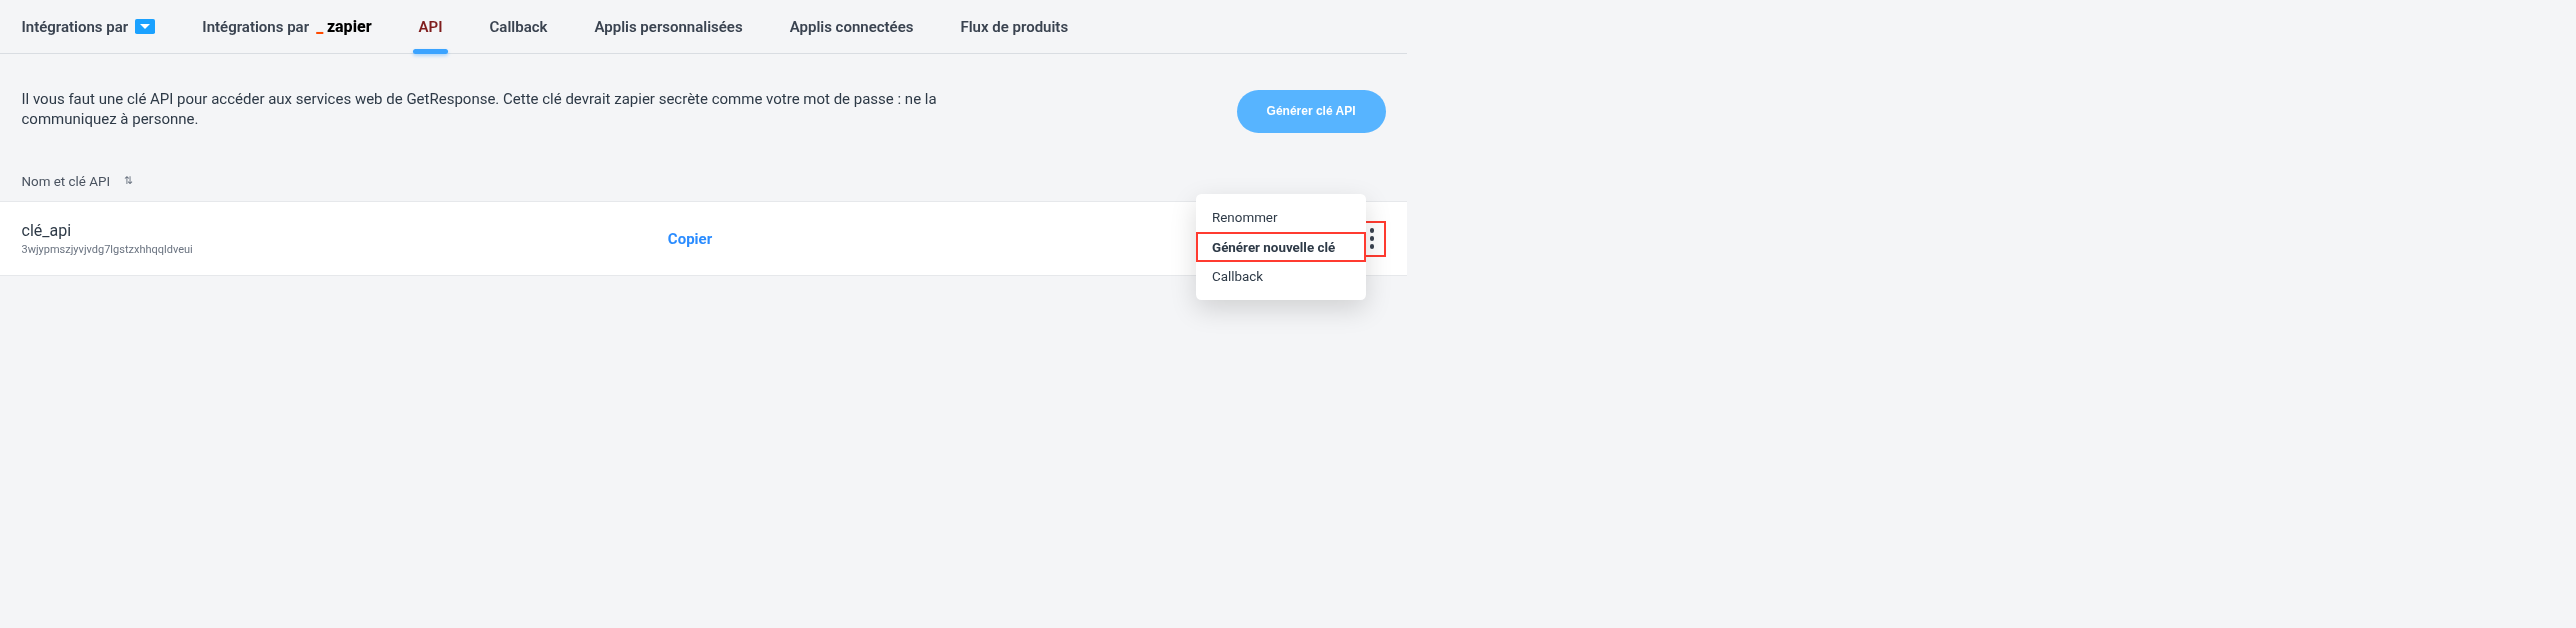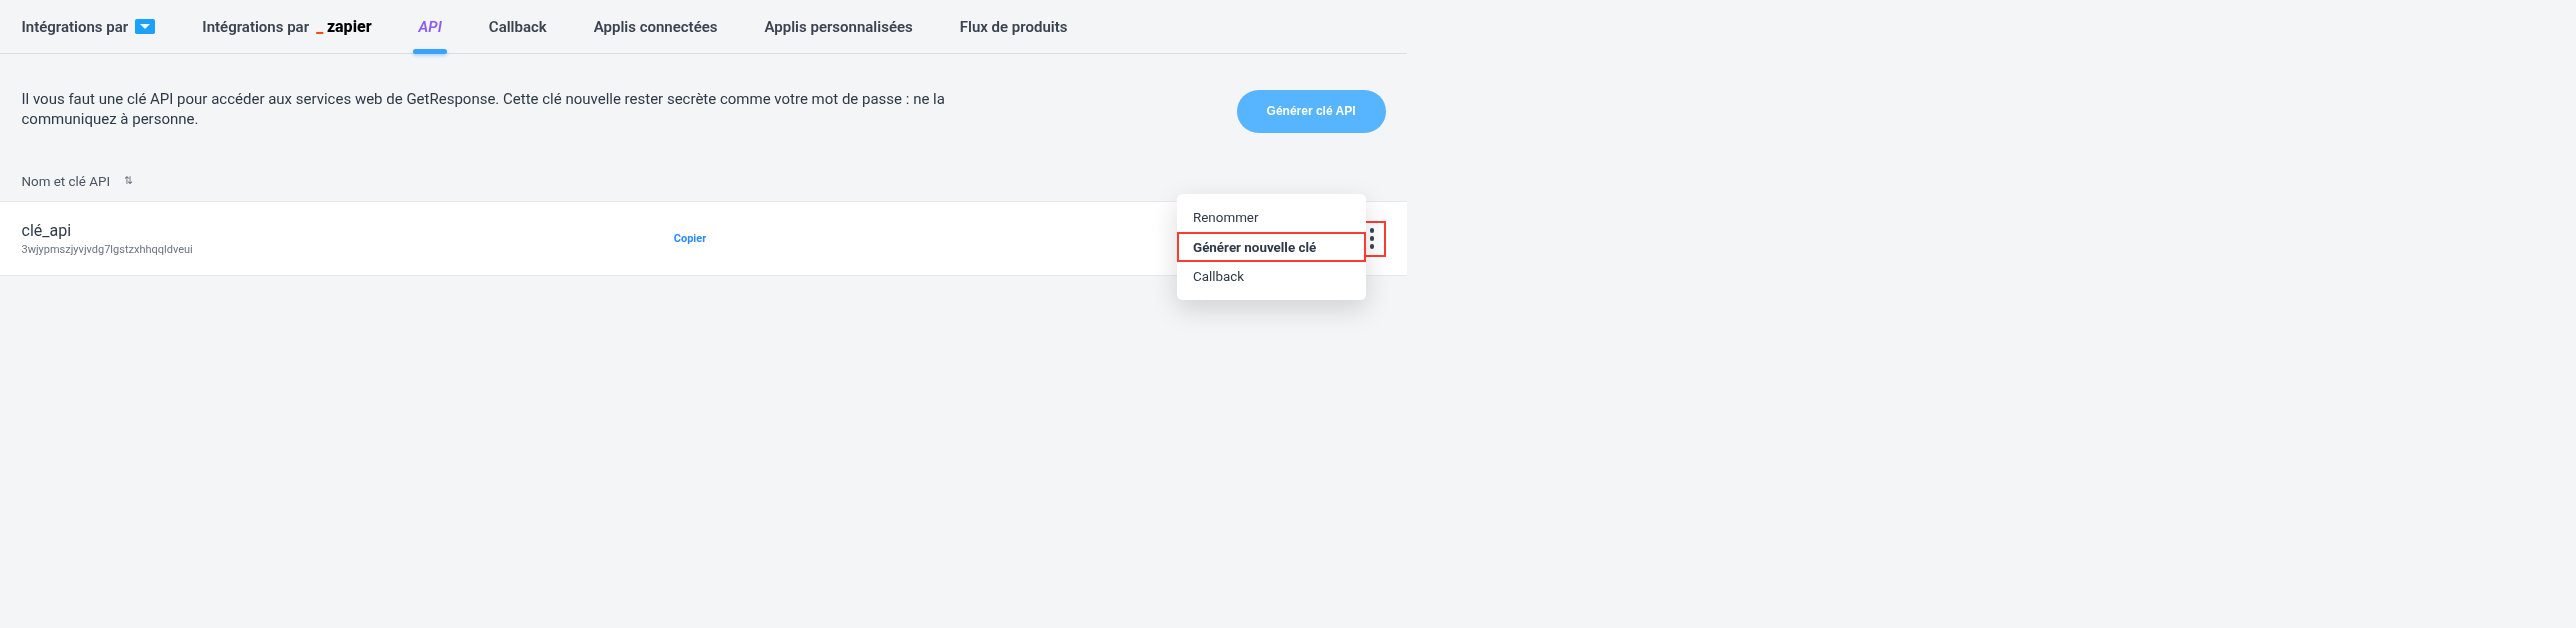--- a/index.html
+++ b/index.html
@@ -28,21 +28,21 @@
     display: flex;
     align-items: center;
     gap: 7.2px;
     font-weight: 600;
     font-size: 15px;
     color: #3a4350;
     cursor: pointer;
     height: 100%;
     position: relative;
   }
-  .tab.active { color: #8b5cf6; font-style: italic; }
+  .tab.active { color: #7f1d1d; }
   .tab.active::after {
     content: "";
     position: absolute;
     bottom: -0.9px;
     left: -5.4px;
     right: -5.4px;
     height: 4.5px;
     background: #3aa3ff;
     border-radius: 2.7px;
     box-shadow: 0 1.8px 3.6px rgba(58,163,255,0.4);
@@ -121,21 +121,21 @@
     margin-left:-21.5px; margin-right:-21.5px;
     position:relative;
     min-height:75px;
   }
   .key-name { font-weight:400; font-size:16px; color:#2e3a47; }
   .key-value { font-size:11px; color:#6a7380; margin-top:3.6px; font-family: inherit; }
   .copy-link {
     grid-column:2;
     color:#2a8cff;
     font-weight:700;
-    font-size:11px;
+    font-size:15px;
     cursor:pointer;
     justify-self:center;
   }
   .date-col {
     grid-column:3;
     text-align:right;
     padding-right: 36px;
   }
   .date-main { font-size:16px; color:#2e3a47; font-weight:500;}
   .date-time { font-size:13.4px; color:#6a7380; margin-top:3.6px;}
@@ -151,21 +151,21 @@
   }
   .kebab span {
     width:4.5px;height:4.5px;border-radius:50%;background:#3a4350;
   }
 
   
   .menu {
     position:absolute;
     top: 140px;
     right: 41px;
-    width: 189px;
+    width: 170px;
     background:#fff;
     border-radius:5.4px;
     box-shadow: 0 9px 27px rgba(0,0,0,0.15);
     padding:9px 0;
     z-index: 50;
   }
   .menu-item {
     padding: 7.2px 16px;
     font-size:13.4px;
     color:#2e3a47;
@@ -192,33 +192,33 @@
         <span>zapier</span>
     </span>
   </div>
   <div class="tab active">
     <span>API</span>
   </div>
   <div class="tab">
     <span>Callback</span>
   </div>
   <div class="tab">
+    <span>Applis personnalisées</span>
+  </div>
+  <div class="tab">
     <span>Applis connectées</span>
-  </div>
-  <div class="tab">
-    <span>Applis personnalisées</span>
   </div>
   <div class="tab">
     <span>Flux de produits</span>
   </div>
 </div>
 
 <div class="main">
   <div class="intro-row">
-    <p class="intro-text">Il vous faut une clé API pour accéder aux services web de GetResponse. Cette clé nouvelle rester secrète comme votre mot de passe : ne la communiquez à personne.</p>
+    <p class="intro-text">Il vous faut une clé API pour accéder aux services web de GetResponse. Cette clé devrait zapier secrète comme votre mot de passe : ne la communiquez à personne.</p>
     <button class="gen-btn">Générer clé API</button>
   </div>
 
   <div class="col-header">
     <span>Nom et clé API</span>
     <span class="sort-icon">⇅</span>
   </div>
 
   <div class="key-row">
     <div>

